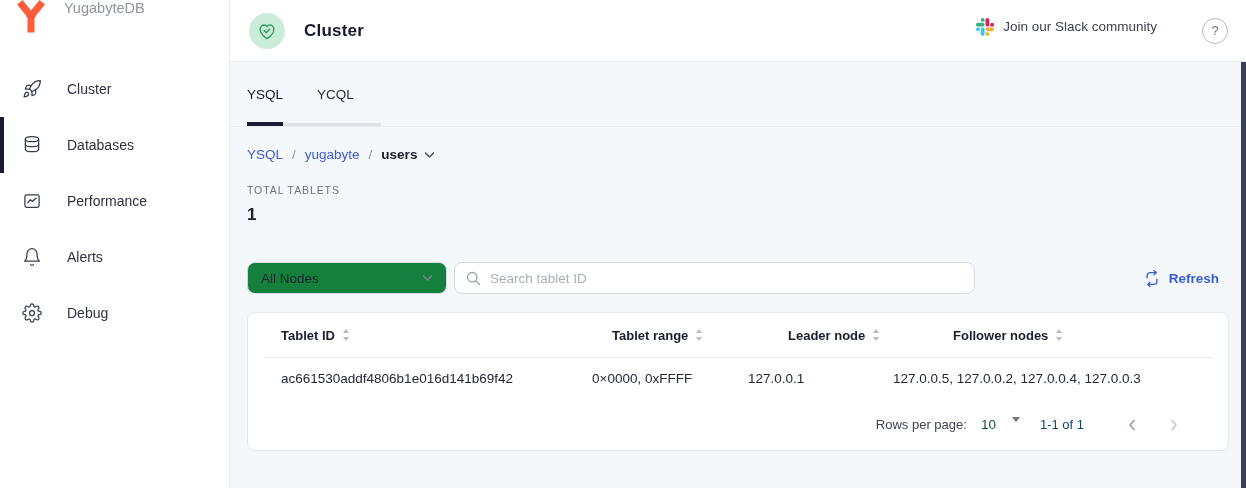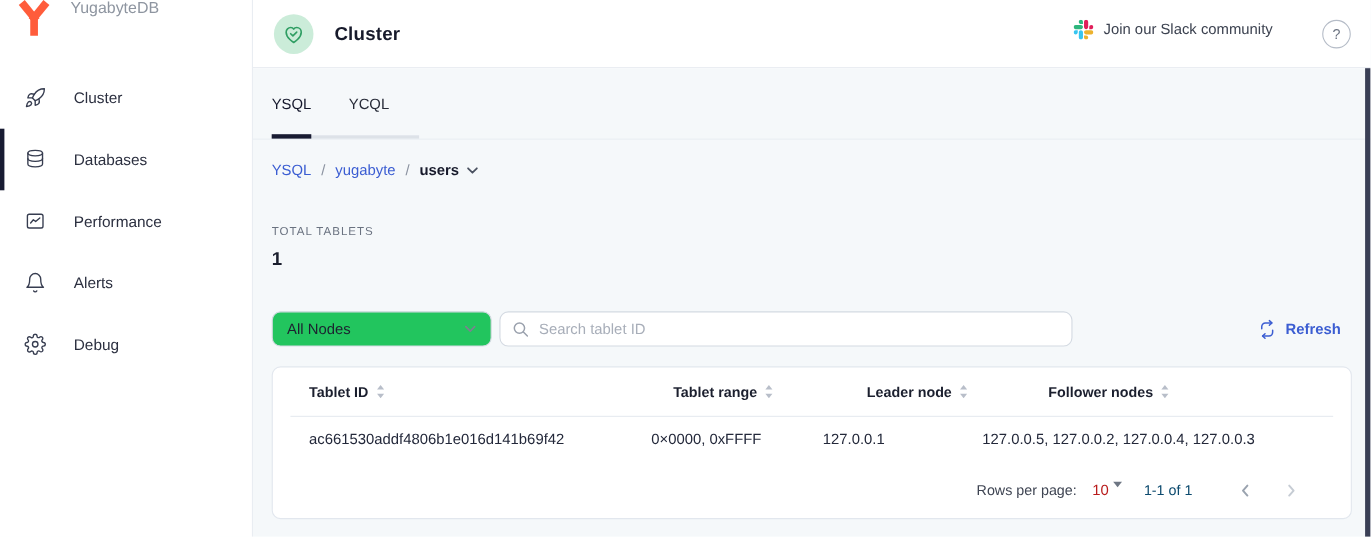--- a/index.html
+++ b/index.html
@@ -39,44 +39,44 @@
   .tab-indicator { position:absolute; left:0; bottom:0; width:36px; height:4px; background:#181b32; }
 
   .content { flex:1; background:#f5f8fa; padding:20px 17px 0 17px; }
 
   .breadcrumb { display:flex; align-items:center; font-size:13.5px; }
   .crumb-link { color:#3b5dd2; cursor:pointer; }
   .crumb-sep { color:#8b92a0; margin:0 9px; }
   .crumb-current { color:#171a2b; font-weight:700; display:flex; align-items:center; gap:7px; cursor:pointer; }
   .chev-down svg { width:11px; height:8px; stroke:#4a5160; fill:none; stroke-width:1.6; stroke-linecap:round; stroke-linejoin:round; display:block; }
 
-  .summary { margin-top:43px; }
+  .summary { margin-top:22px; }
   .summary-label { font-size:10.5px; letter-spacing:.9px; color:#6a7280; }
   .summary-value { margin-top:9px; font-size:17px; font-weight:600; color:#1a1e2d; }
 
   .filter-row { margin-top:37px; display:flex; align-items:center; }
-  .node-select { width:200px; height:32px; background:#22c55e; border:1px solid #d4dae2; border-radius:8px; display:flex; align-items:center; justify-content:space-between; padding:0 13px; font-size:13.5px; color:#1d2230; cursor:pointer; }
+  .node-select { width:200px; height:32px; background:#15803d; border:1px solid #d4dae2; border-radius:8px; display:flex; align-items:center; justify-content:space-between; padding:0 13px; font-size:13.5px; color:#1d2230; cursor:pointer; }
   .node-select svg { width:11px; height:8px; stroke:#7b838f; fill:none; stroke-width:1.5; stroke-linecap:round; stroke-linejoin:round; }
   .search-box { width:521px; height:32px; margin-left:7px; background:#fff; border:1px solid #d4dae2; border-radius:8px; display:flex; align-items:center; padding:0 10px; }
   .search-box svg { width:17px; height:17px; stroke:#9aa1ad; fill:none; stroke-width:1.6; stroke-linecap:round; margin-right:8px; }
   .search-box input { border:none; outline:none; flex:1; font-size:13.5px; font-family:"Liberation Sans", sans-serif; color:#a16207; background:transparent; }
   .search-box input::placeholder { color:#a8aeb9; }
   .refresh-btn { margin-left:auto; margin-right:10px; display:flex; align-items:center; gap:8px; color:#3b5dd2; font-size:13.5px; font-weight:600; cursor:pointer; }
   .refresh-btn svg { width:18px; height:19px; stroke:#3b5dd2; fill:none; stroke-width:1.5; stroke-linecap:round; stroke-linejoin:round; }
 
   .card { margin-top:18px; background:#fff; border:1px solid #e2e7ee; border-radius:8px; height:139px; overflow:hidden; }
   .thead, .trow { display:grid; grid-template-columns:311px 156px 145px 1fr; align-items:center; padding-left:33px; }
   .thead { height:44px;gap:20px; }
   .th { display:flex; align-items:center; gap:7px; font-size:13px; font-weight:700; color:#1b1f2e; cursor:pointer; }
   .sort-icon svg { width:8px; height:12px; display:block; }
   .sort-icon path { fill:#b8bec9; }
   .divider { height:1px; background:#e6eaf0; margin:0 16px; }
   .trow { height:40px; font-size:13.5px; color:#23283a; }
   .pagination { height:53px; display:flex; align-items:center; justify-content:flex-end; padding-right:48px; font-size:13px; color:#3e4452; }
-  .rpp-value { display:flex; gap:4px; margin-left:14px; font-size:13.5px; color:#b91c1c; cursor:pointer; }
+  .rpp-value { display:flex; gap:16px; margin-left:14px; font-size:13.5px; color:#14532d; cursor:pointer; }
   .caret-down { width:0; height:0; border-left:4.5px solid transparent; border-right:4.5px solid transparent; border-top:5px solid #6e7683; }
   .range-label { margin-left:20px; color:#0c4a6e; }
   .page-chev { margin-left:42px; cursor:pointer; display:flex; }
   .page-chev.next { margin-left:30px; }
   .page-chev svg { width:12px; height:14px; fill:none; stroke-width:1.8; stroke-linecap:round; stroke-linejoin:round; }
   .page-chev.prev svg { stroke:#9aa3af; }
   .page-chev.next svg { stroke:#c6ccd4; }
 
   .scrollbar-thumb { position:absolute; right:0; top:62px; bottom:0; width:5px; background:#3a3f55; }
 </style>

